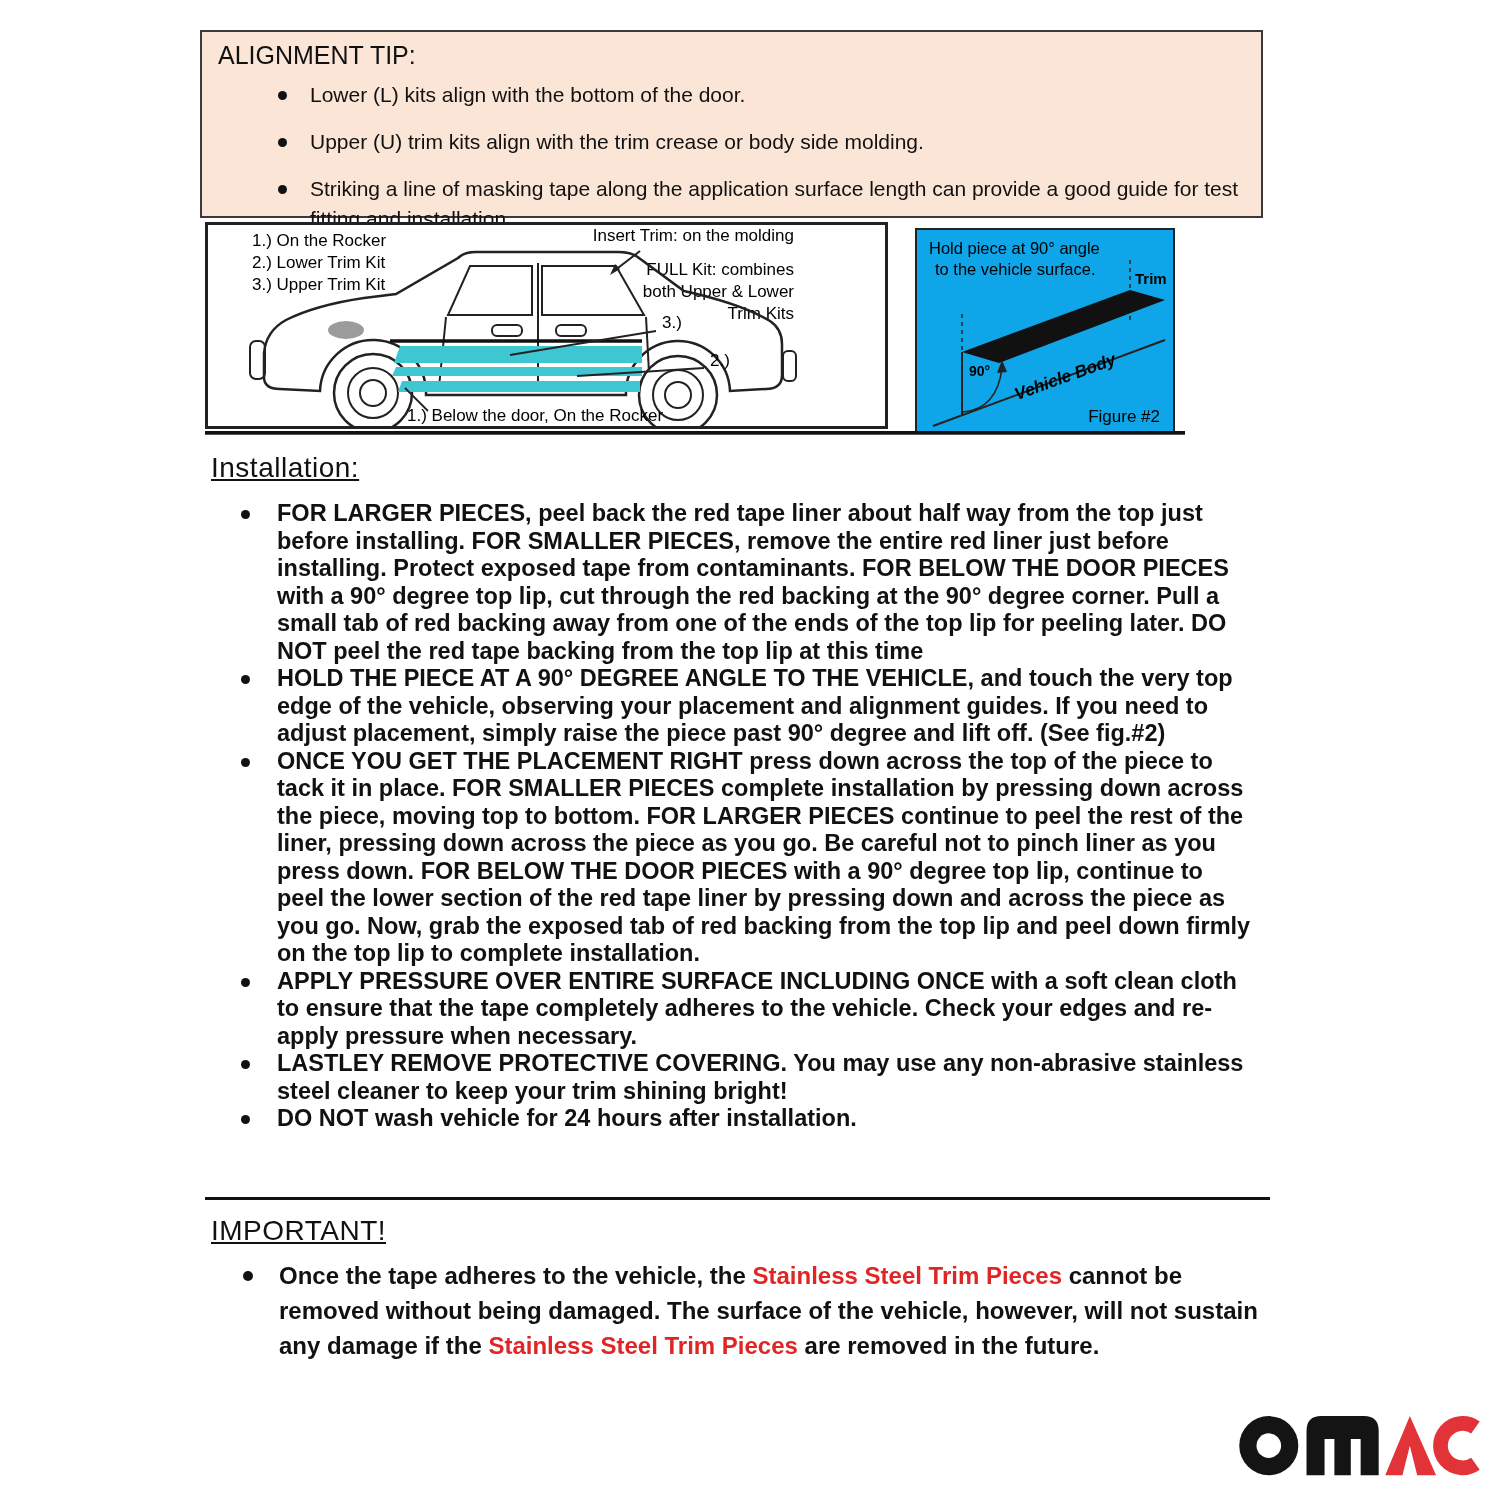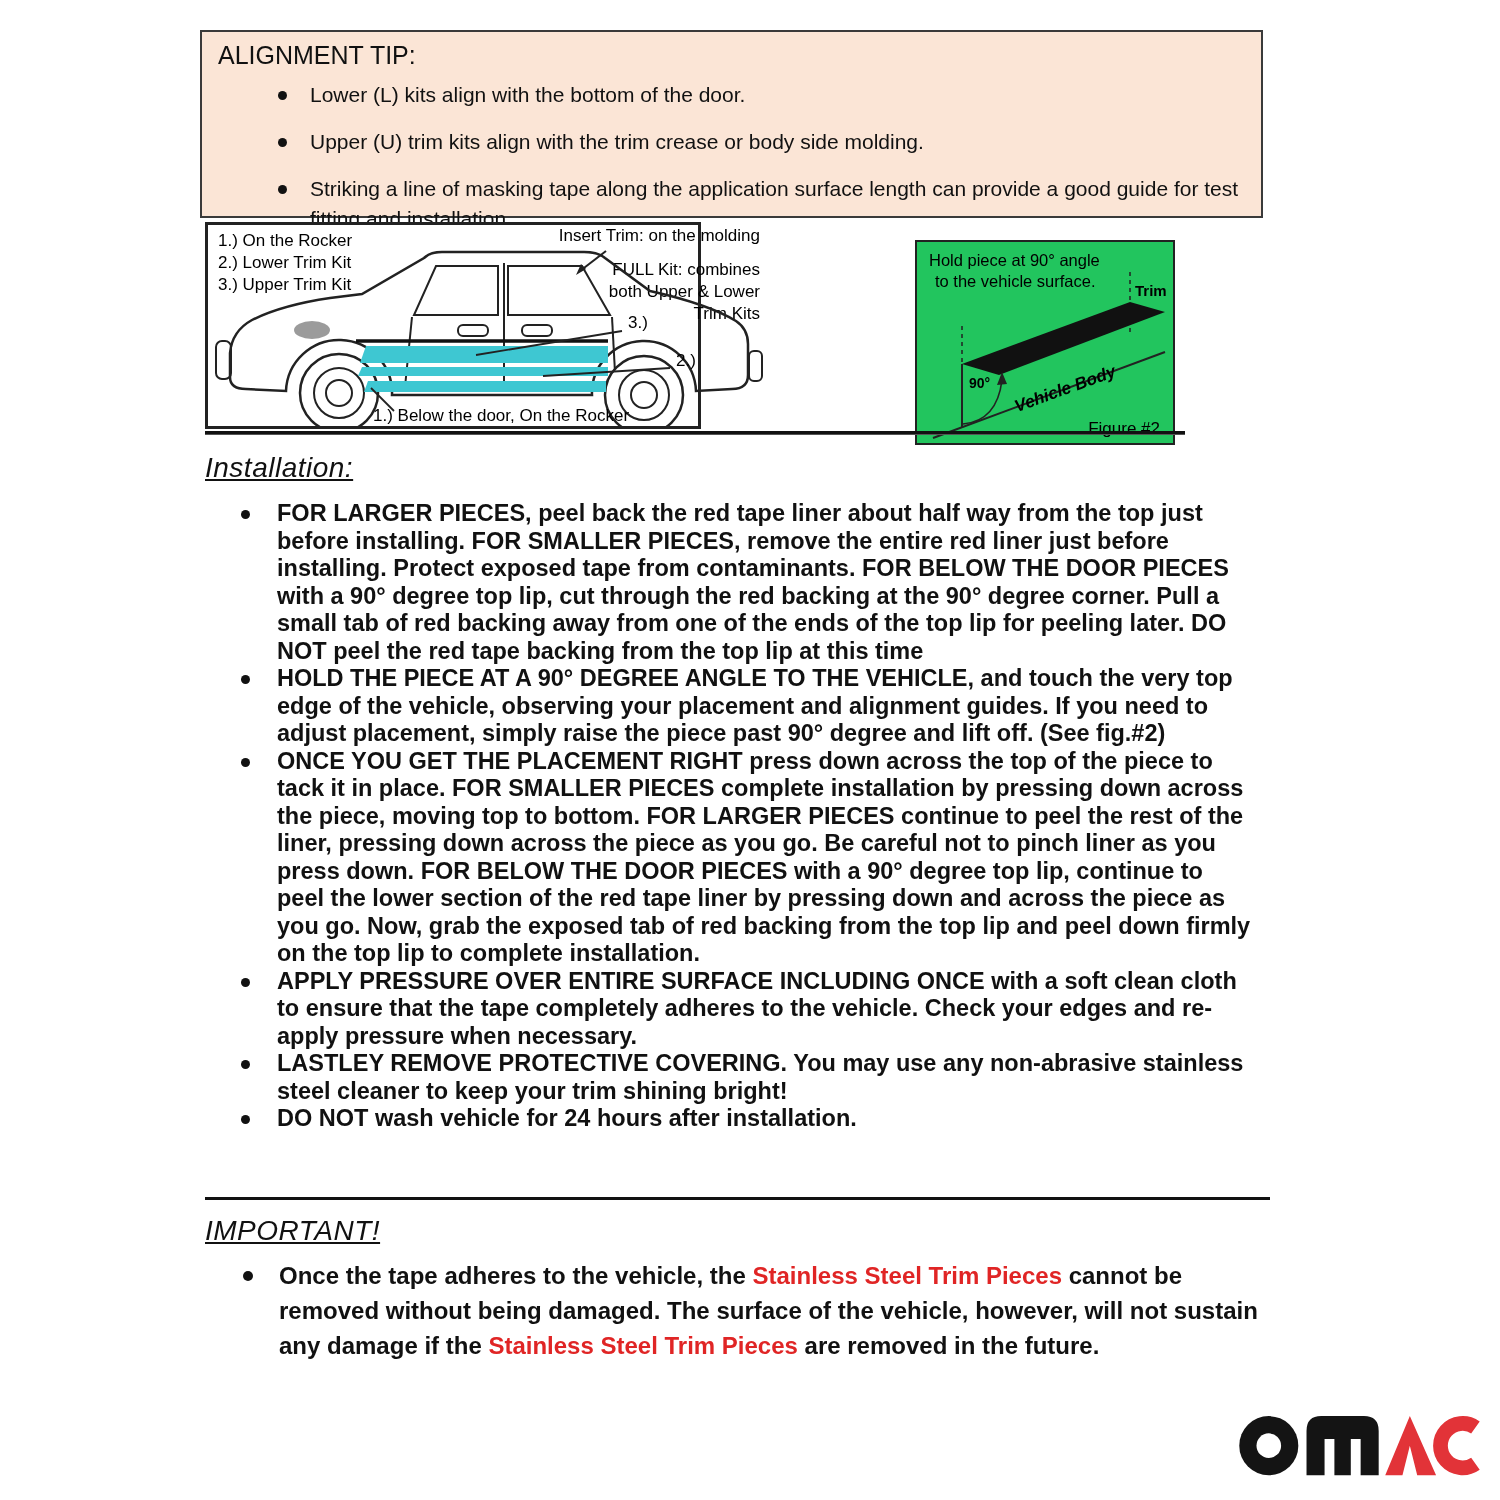--- a/index.html
+++ b/index.html
@@ -19,35 +19,35 @@
   .tip-list li{
     position:relative;margin:0 0 17px 0;padding-left:92px;
     font-size:21px;line-height:30px;
   }
   .tip-list li::before{
     content:"";position:absolute;left:60px;top:11px;width:9px;height:9px;
     border-radius:50%;background:#111;
   }
   
   .car-box{
-    position:absolute;left:205px;top:222px;width:496px;height:207px;
-    border:3px solid #222;box-sizing:border-box;background:#fff;
+    position:absolute;left:205px;top:222px;width:683px;height:207px;
+    border:3px solid #222;box-sizing:border-box;background:#fff;padding-left:34px;
   }
   .fig-box{
-    position:absolute;left:915px;top:240px;width:260px;height:205px;
-    border:2px solid #222;box-sizing:border-box;background:#22c55e;
+    position:absolute;left:915px;top:228px;width:260px;height:205px;
+    border:2px solid #222;box-sizing:border-box;background:#0ea5e9;
   }
   .diagram-underline{
     position:absolute;left:205px;top:431px;width:980px;height:4px;
     border-top:3px solid #111;border-bottom:1px solid #555;box-sizing:border-box;
   }
   svg text{font-family:"Liberation Sans","DejaVu Sans",sans-serif;}
   
   .section-heading{
-    position:absolute;left:205px;font-size:28px;font-style:italic;
+    position:absolute;left:211px;font-size:28px;
     text-decoration:underline;letter-spacing:.5px;
   }
   #installation-heading{top:452px;}
   .install-list{
     position:absolute;left:203px;top:500px;width:1052px;
     margin:0;padding:0;list-style:none;font-weight:bold;
   }
   .install-list li{
     position:relative;padding-left:74px;font-size:23.5px;line-height:27.5px;
     margin:0;

